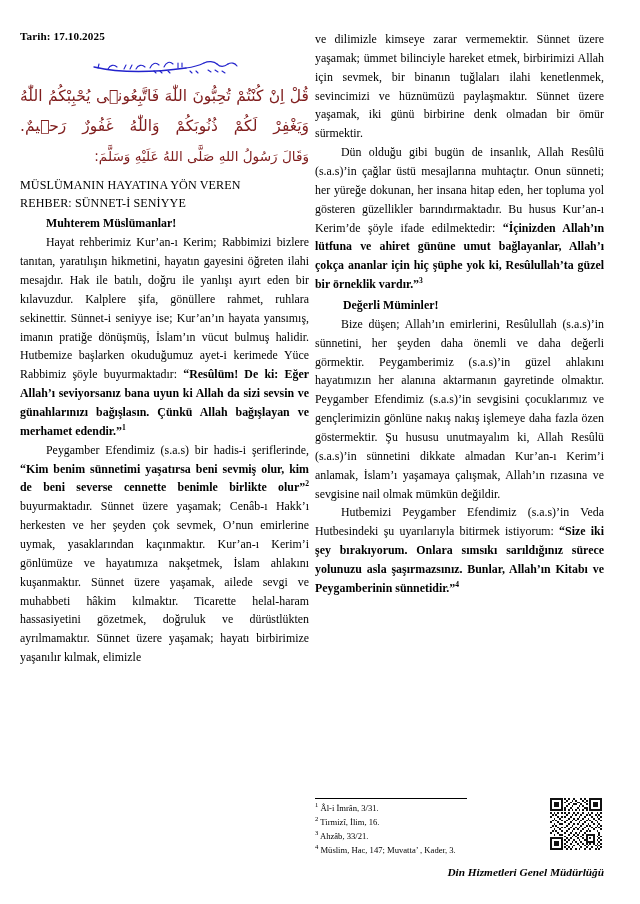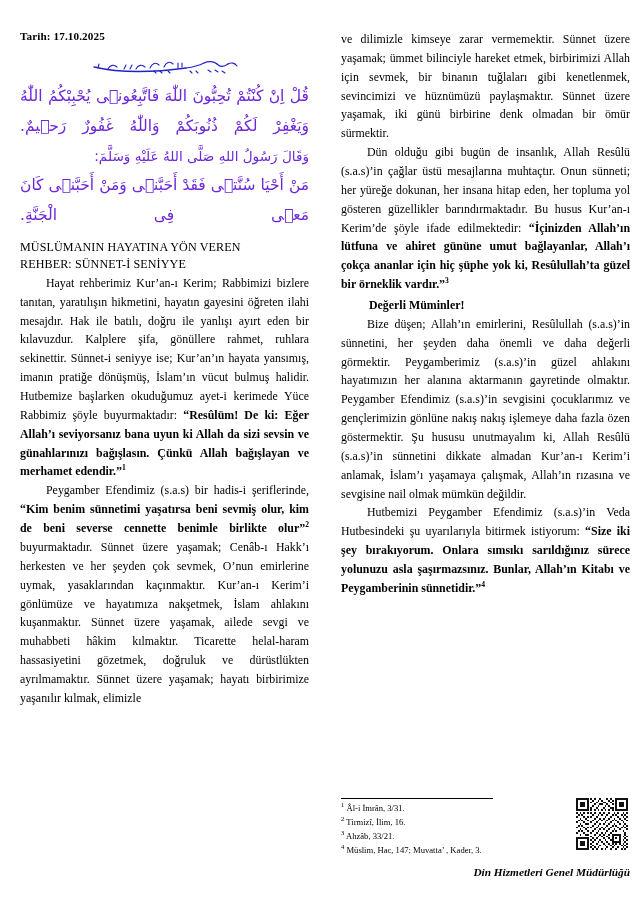--- a/index.html
+++ b/index.html
@@ -19,21 +19,21 @@
   .page {
     width: 640px;
     height: 904px;
     position: relative;
     box-sizing: border-box;
     padding: 30px 20px 8px 20px;
   }
   .columns {
     display: flex;
     flex-direction: row;
-    gap: 32px;
+    gap: 6px;
     height: 100%;
   }
   .col {
     width: 289px;
     flex: 0 0 289px;
     position: relative;
   }
   .date {
     font-size: 11.2px;
     font-weight: bold;
@@ -47,21 +47,21 @@
     font-size: 19px;
     line-height: 1;
     margin: 0 0 4px 0;
     font-family: "DejaVu Sans", sans-serif;
     direction: rtl;
     height: 26px;
     overflow: hidden;
   }
   .basmala svg { display: block; margin: 0 auto; }
   .arabic {
-    color: #6d28d9;
+    color: #7f1d1d;
     direction: rtl;
     text-align: justify;
     text-align-last: justify;
     font-family: "DejaVu Sans", "Liberation Sans", sans-serif;
     font-size: 15.5px;
     line-height: 1.92;
     margin: 0 0 2px 0;
     unicode-bidi: isolate;
   }
   .arabic.small {
@@ -174,38 +174,38 @@
             <path d="M100 19 l2 2 M106 19 l2 2"></path>
             <path d="M64 19 l2 2 M70 19 l2 2 M78 19 l2 2"></path>
           </g>
         </svg>
       </div>
 
       <div class="arabic">قُلْ اِنْ كُنْتُمْ تُحِبُّونَ اللّٰهَ فَاتَّبِعُونٖى يُحْبِبْكُمُ اللّٰهُ وَيَغْفِرْ لَكُمْ ذُنُوبَكُمْ وَاللّٰهُ غَفُورٌ رَحٖيمٌ.</div>
 
       <div class="arabic small rtl-right">وَقَالَ رَسُولُ اللهِ صَلَّى اللهُ عَلَيْهِ وَسَلَّمَ:</div>
 
-      <div class="arabic">مَنْ أَحْيَا سُنَّتٖى فَقَدْ أَحَبَّنٖى وَمَنْ أَحَبَّنٖى كَانَ مَعٖى فِى الْجَنَّةِ.</div>
 
       <div class="title">
         <div>MÜSLÜMANIN HAYATINA YÖN VEREN</div>
         <div>REHBER: SÜNNET-İ SENİYYE</div>
       </div>
 
+      <div class="subhead">Muhterem Müslümanlar!</div>
 
       <p class="body"><span>Hayat rehberimiz Kur’an-ı Kerim; Rabbimizi bizlere tanıtan, yaratılışın hikmetini, hayatın gayesini öğreten ilahi mesajdır. Hak ile batılı, doğru ile yanlışı ayırt eden bir kılavuzdur. Kalplere şifa, gönüllere rahmet, ruhlara sekinettir. Sünnet-i seniyye ise; Kur’an’ın hayata yansımış, imanın pratiğe dönüşmüş, İslam’ın vücut bulmuş halidir. Hutbemize başlarken okuduğumuz ayet-i kerimede Yüce Rabbimiz şöyle buyurmaktadır: </span><b>“Resûlüm! De ki: Eğer Allah’ı seviyorsanız bana uyun ki Allah da sizi sevsin ve günahlarınızı bağışlasın. Çünkü Allah bağışlayan ve merhamet edendir.”</b><sup>1</sup></p>
 
 
       <p class="body"><span>Peygamber Efendimiz (s.a.s) bir hadis-i şeriflerinde, </span><b>“Kim benim sünnetimi yaşatırsa beni sevmiş olur, kim de beni severse cennette benimle birlikte olur”</b><sup>2</sup><span> buyurmaktadır. Sünnet üzere yaşamak; Cenâb-ı Hakk’ı herkesten ve her şeyden çok sevmek, O’nun emirlerine uymak, yasaklarından kaçınmaktır. Kur’an-ı Kerim’i gönlümüze ve hayatımıza nakşetmek, İslam ahlakını kuşanmaktır. Sünnet üzere yaşamak, ailede sevgi ve muhabbeti hâkim kılmaktır. Ticarette helal-haram hassasiyetini gözetmek, doğruluk ve dürüstlükten ayrılmamaktır. Sünnet üzere yaşamak; hayatı birbirimize yaşanılır kılmak, elimizle</span></p>
 
     </div>
 
     <div class="col">
 
-      <p class="body cont">ve dilimizle kimseye zarar vermemektir. Sünnet üzere yaşamak; ümmet bilinciyle hareket etmek, birbirimizi Allah için sevmek, bir binanın tuğlaları gibi kenetlenmek, sevincimizi ve hüznümüzü paylaşmaktır. Sünnet üzere yaşamak, iki günü birbirine denk olmadan bir ömür sürmektir.</p>
+      <p class="body cont">ve dilimizle kimseye zarar vermemektir. Sünnet üzere yaşamak; ümmet bilinciyle hareket etmek, birbirimizi Allah için sevmek, bir binanın tuğlaları ilahi kenetlenmek, sevincimizi ve hüznümüzü paylaşmaktır. Sünnet üzere yaşamak, iki günü birbirine denk olmadan bir ömür sürmektir.</p>
 
 
       <p class="body"><span>Dün olduğu gibi bugün de insanlık, Allah Resûlü (s.a.s)’in çağlar üstü mesajlarına muhtaçtır. Onun sünneti; her yüreğe dokunan, her insana hitap eden, her topluma yol gösteren güzellikler barındırmaktadır. Bu husus Kur’an-ı Kerim’de şöyle ifade edilmektedir: </span><b>“İçinizden Allah’ın lütfuna ve ahiret gününe umut bağlayanlar, Allah’ı çokça ananlar için hiç şüphe yok ki, Resûlullah’ta güzel bir örneklik vardır.”</b><sup>3</sup></p>
 
       <div class="subhead rcol">Değerli Müminler!</div>
 
       <p class="body">Bize düşen; Allah’ın emirlerini, Resûlullah (s.a.s)’in sünnetini, her şeyden daha önemli ve daha değerli görmektir. Peygamberimiz (s.a.s)’in güzel ahlakını hayatımızın her alanına aktarmanın gayretinde olmaktır. Peygamber Efendimiz (s.a.s)’in sevgisini çocuklarımız ve gençlerimizin gönlüne nakış nakış işlemeye daha fazla özen göstermektir. Şu hususu unutmayalım ki, Allah Resûlü (s.a.s)’in sünnetini dikkate almadan Kur’an-ı Kerim’i anlamak, İslam’ı yaşamaya çalışmak, Allah’ın rızasına ve sevgisine nail olmak mümkün değildir.</p>
 
       <p class="body"><span>Hutbemizi Peygamber Efendimiz (s.a.s)’in Veda Hutbesindeki şu uyarılarıyla bitirmek istiyorum: </span><b>“Size iki şey bırakıyorum. Onlara sımsıkı sarıldığınız sürece yolunuzu asla şaşırmazsınız. Bunlar, Allah’ın Kitabı ve Peygamberinin sünnetidir.”</b><sup>4</sup></p>
 

